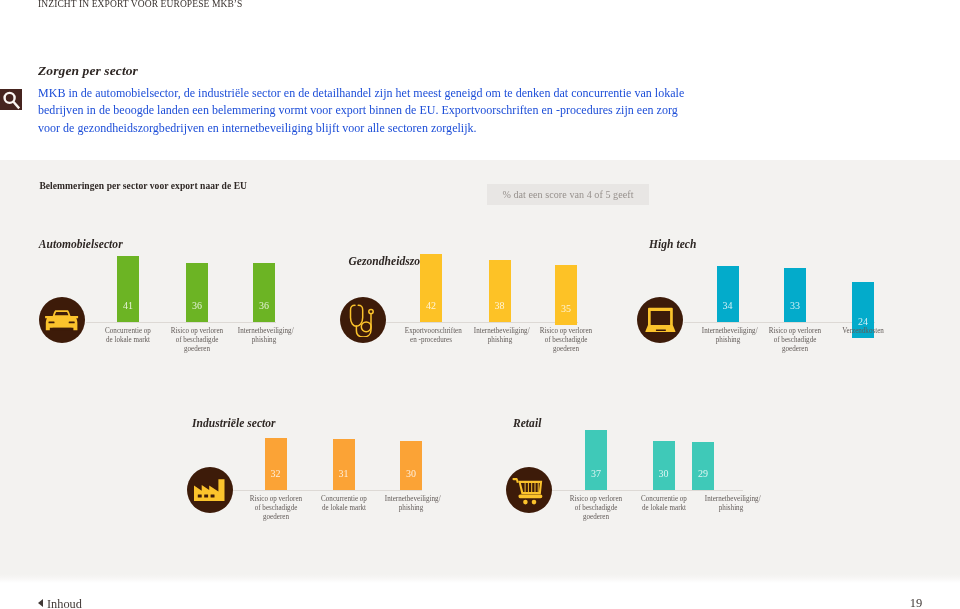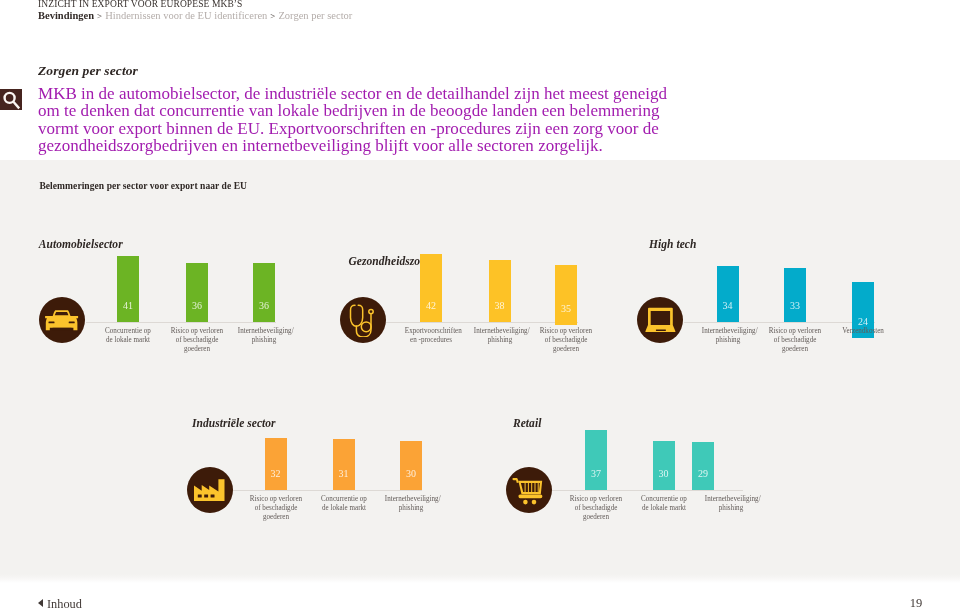--- a/index.html
+++ b/index.html
@@ -24,22 +24,22 @@
   #breadcrumb .sep{color:#6b6460;font-weight:bold;padding:0 3px;font-size:9px;}
 
   
   #search-btn{position:absolute;left:0;top:89px;width:21.8px;height:21.4px;
     background:#46241f;}
   #search-btn svg{position:absolute;left:0;top:0;}
 
   
   #page-title{position:absolute;left:38px;top:63px;font-size:13.5px;
     font-weight:bold;font-style:italic;color:#2e2724;letter-spacing:.1px;}
-  #intro{position:absolute;left:38px;top:85px;width:653px;font-size:17px;
-    line-height:17.3px;color:#a21caf;letter-spacing:.02px;}
+  #intro{position:absolute;left:38px;top:85px;width:653px;font-size:12px;
+    line-height:17.3px;color:#1d4ed8;letter-spacing:.02px;}
 
   
   #chart-heading{position:absolute;left:39.4px;top:179.5px;font-size:9.55px;
     font-weight:bold;color:#2f2825;letter-spacing:.05px;}
   #chart-sub{position:absolute;left:39.4px;top:190.5px;font-size:9.3px;
     font-style:italic;color:#423a37;letter-spacing:.02px;}
   #legend-pill{position:absolute;left:487px;top:184px;width:162px;height:21px;
     background:#e8e6e4;display:flex;align-items:center;justify-content:center;}
   #legend-pill span{font-family:"Liberation Serif",serif;font-size:10.1px;color:#96908c;letter-spacing:.05px;}
 
@@ -69,35 +69,35 @@
 </head>
 <body>
 
 <div id="page">
 
   <div id="grey-panel"></div>
   <div id="grey-panel-fade"></div>
 
   <div id="report-title">INZICHT IN EXPORT VOOR EUROPESE MKB’S</div>
 
-  <div id="breadcrumb">
-    <span class="crumb first">Bevindingen</span><span class="sep">&gt;</span><span class="crumb">Hindernissen voor de EU identificeren</span><span class="sep">&gt;</span><span class="crumb">Zorgen per sector</span>
-  </div>
 
   <div id="search-btn">
     <svg width="22" height="22" viewBox="0 0 22 22">
       <circle cx="9.6" cy="8.9" r="5.0" fill="none" stroke="#fbf5f2" stroke-width="2.4"></circle>
       <line x1="13.4" y1="12.8" x2="19.2" y2="19.4" stroke="#fbf5f2" stroke-width="2.4" stroke-linecap="butt"></line>
     </svg>
   </div>
 
   <div id="page-title">Zorgen per sector</div>
   <div id="intro">MKB in de automobielsector, de industriële sector en de detailhandel zijn het meest geneigd om te denken dat concurrentie van lokale bedrijven in de beoogde landen een belemmering vormt voor export binnen de EU. Exportvoorschriften en -procedures zijn een zorg voor de gezondheidszorgbedrijven en internetbeveiliging blijft voor alle sectoren zorgelijk.</div>
 
   <div id="chart-heading">Belemmeringen per sector voor export naar de EU</div>
+  <div id="legend-pill">
+      <span>% dat een score van 4 of 5 geeft</span>
+    </div>
 
   <div id="charts">
       <div class="sector">
         <div class="sector-title" style="left: 38.8px; top: 238px;">Automobielsector</div>
         <div class="sector-icon" style="left: 39px; top: 297px; width: 46px; height: 46px;">
           <svg width="34" height="34" viewBox="0 0 34 34">
             <g fill="#fbc32c">
               <path d="M 7.7 12.9 C 9.2 8.7 9.8 7.3 10.6 7.3 L 22.6 7.3 C 23.4 7.3 24.0 8.7 25.5 12.9 L 33.1 12.9 L 33.1 15.3 L 31.3 15.3 C 32.1 17.0 32.4 18.6 32.4 20.6 L 32.4 27.2 L 28.4 27.2 L 28.4 24.8 L 4.8 24.8 L 4.8 27.2 L 0.8 27.2 L 0.8 20.6 C 0.8 18.6 1.1 17.0 1.9 15.3 L 0.1 15.3 L 0.1 12.9 Z"></path>
             </g>
             <g fill="#3d1b09">

